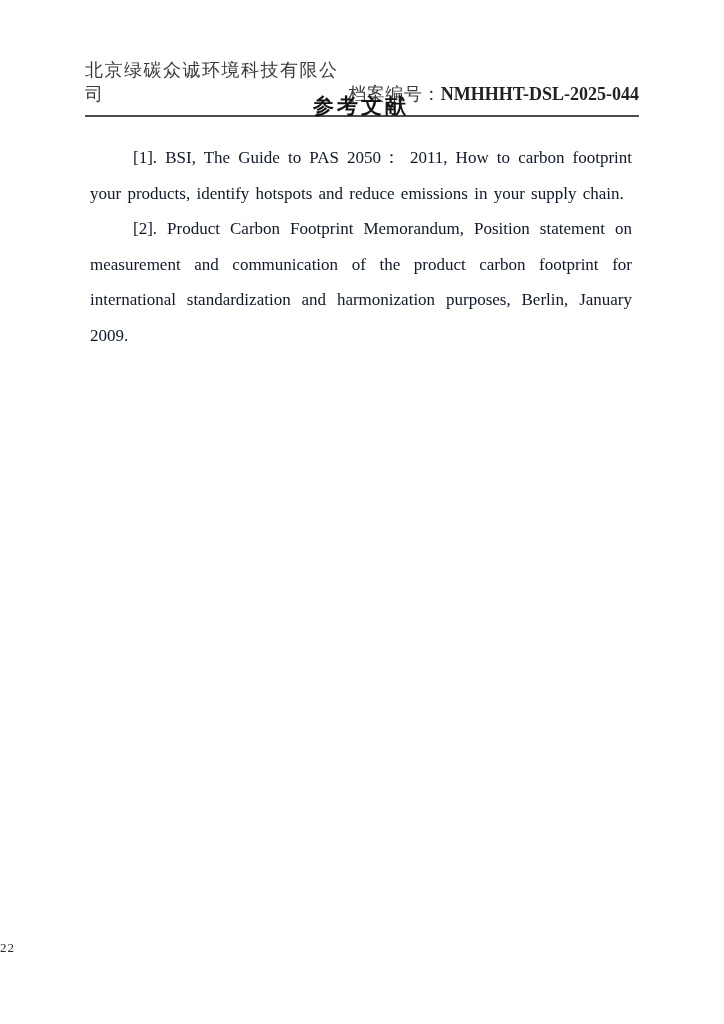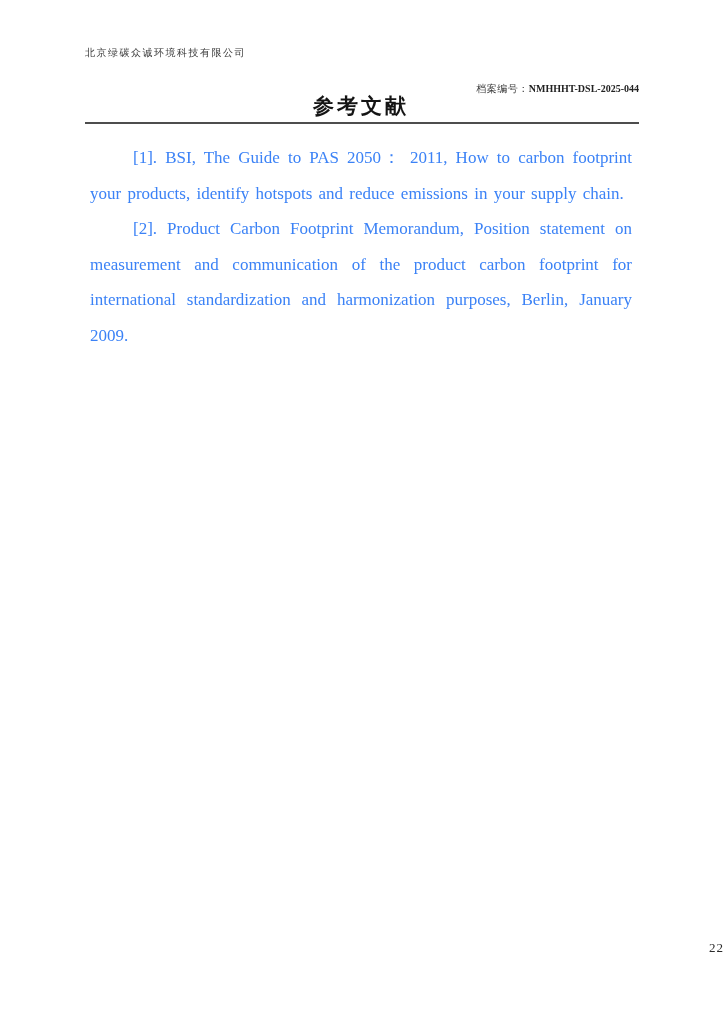--- a/index.html
+++ b/index.html
@@ -14,24 +14,24 @@
     color: #1f1f1f;
     overflow: hidden;
   }
   .doc-header {
     position: absolute;
     top: 46px;
     left: 85px;
     right: 85px;
     display: flex;
     justify-content: space-between;
-    align-items: flex-start;
-    padding-bottom: 26px;
+    align-items: flex-end;
+    padding-bottom: 9px;
     border-bottom: 2px solid #4d4d4d;
-    font-size: 10px;
+    font-size: 18px;
     color: #3a3a3a;
   }
   .doc-header .company {
     letter-spacing: 1.5px;
   }
   .doc-header .docnum-group { white-space: nowrap; margin-top: 36px; }
   .doc-header .docnum-label { letter-spacing: 0.5px; }
   .doc-header .docnum-value { font-weight: bold; color: #222222; }
   .content {
     position: absolute;
@@ -45,29 +45,29 @@
     font-weight: bold;
     letter-spacing: 3px;
     color: #141414;
     margin-bottom: 20px;
   }
   .ref {
     font-size: 17px;
     line-height: 35.5px;
     text-align: justify;
     text-indent: 43px;
-    color: #3b82f6;
+    color: #0f172a;
     word-spacing: 2px;
   }
   .page-footer {
     position: absolute;
     top: 938px;
     left: 0;
     right: 0;
-    text-align: right;
+    text-align: left;
   }
   .page-number {
     font-size: 13px;
     color: #2a2a2a;
     letter-spacing: 1px;
   }
 </style>
 </head>
 <body>
 

